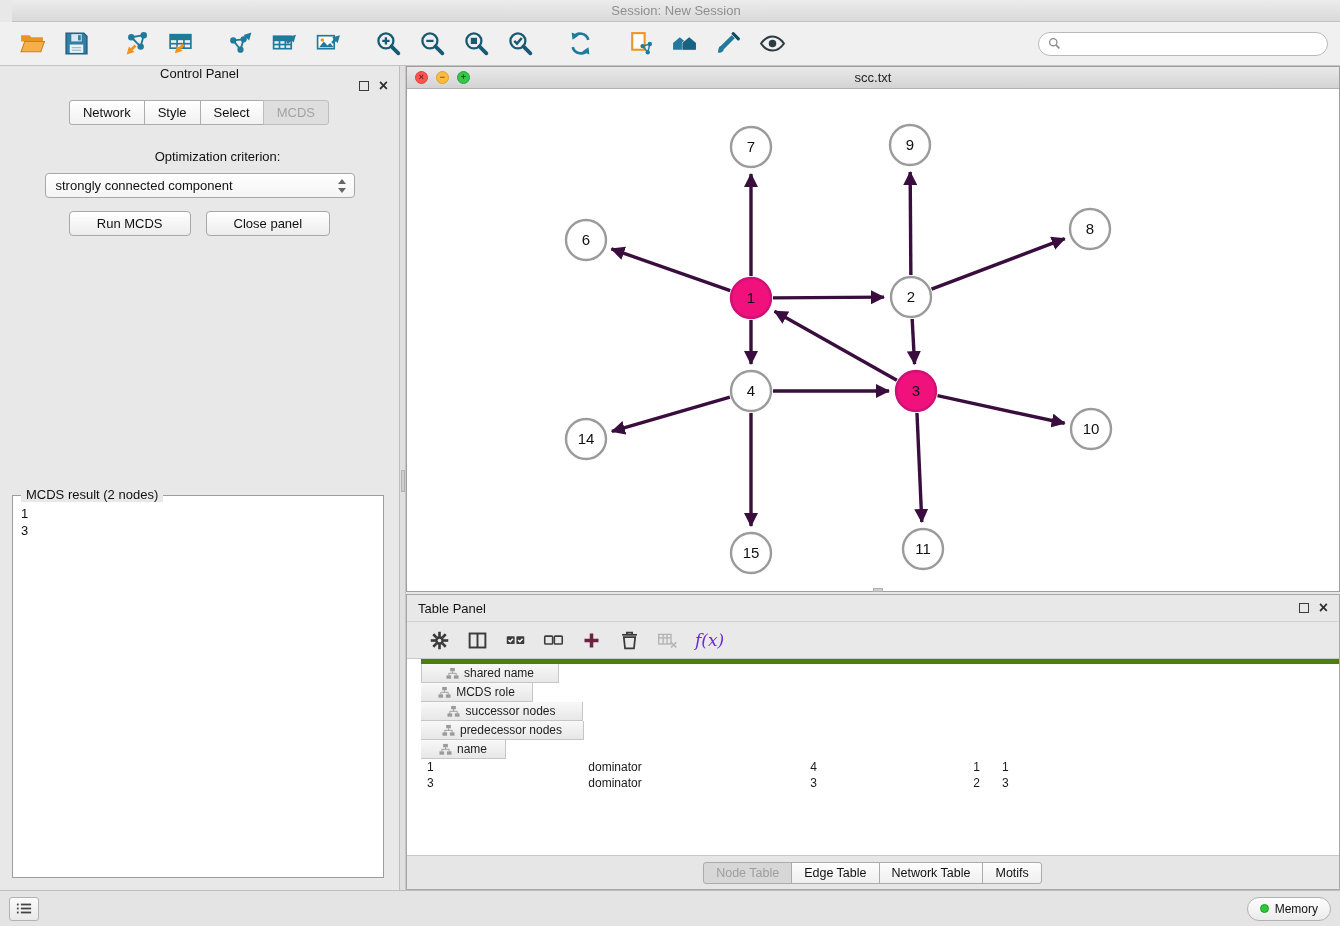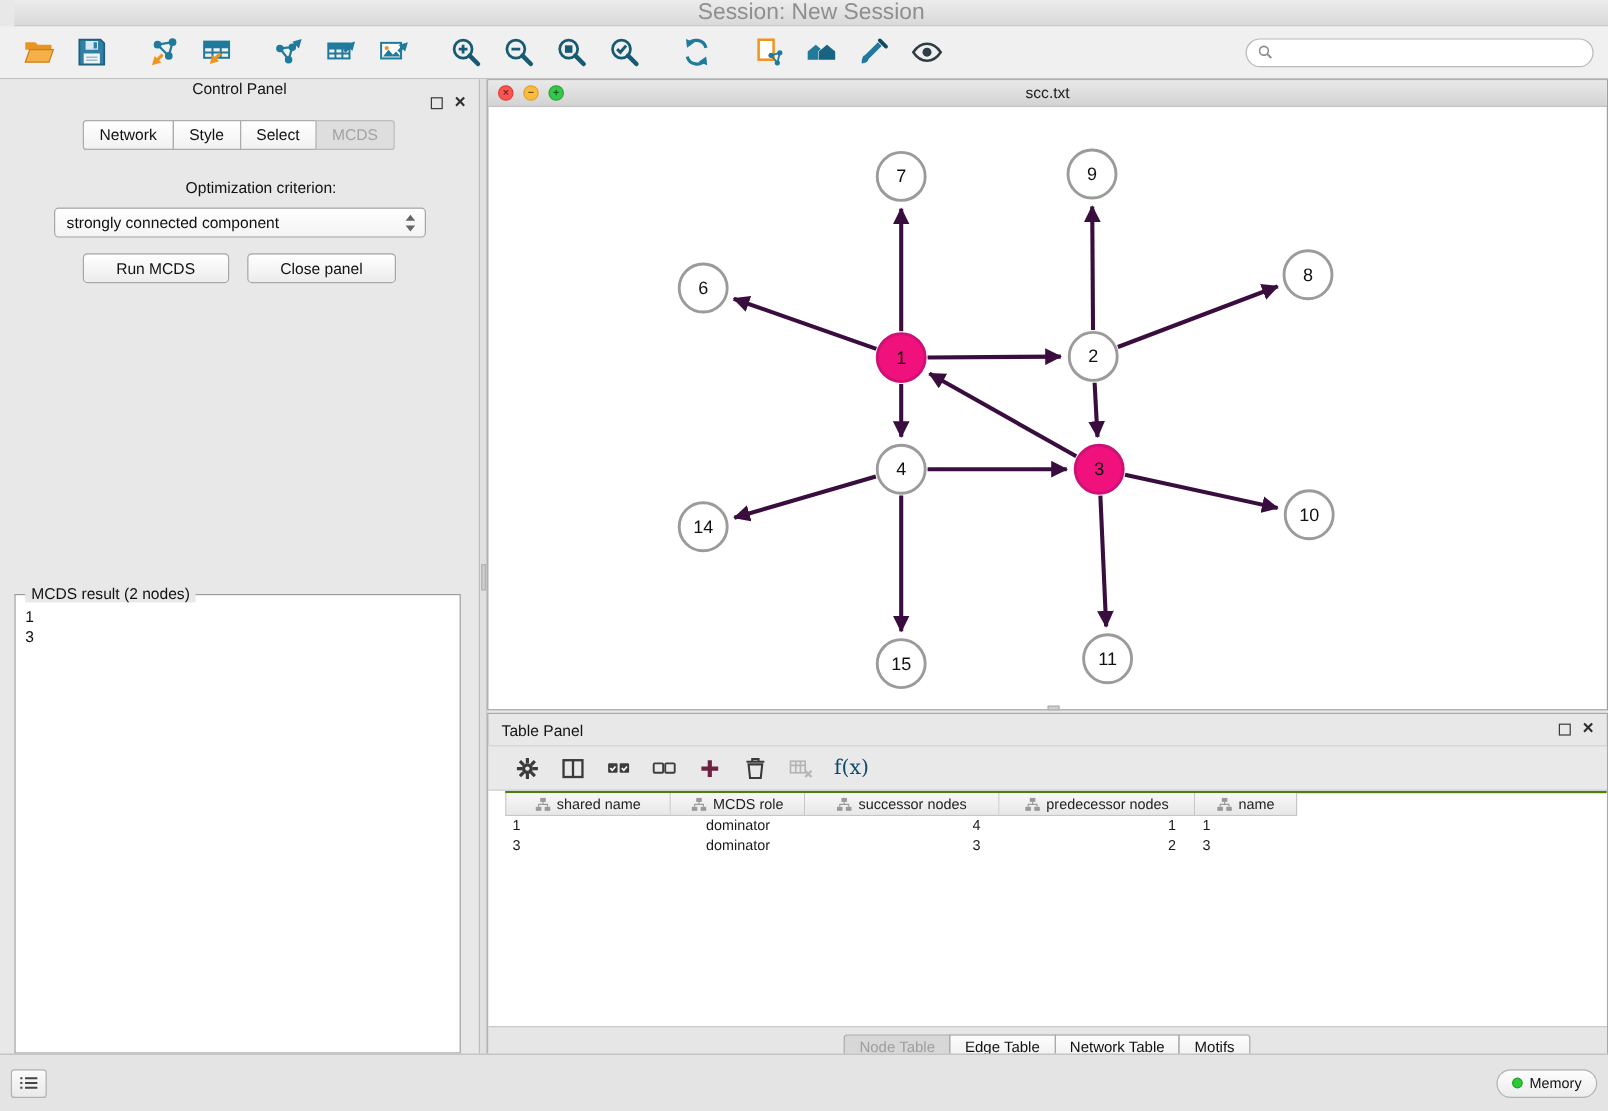--- a/index.html
+++ b/index.html
@@ -3,21 +3,21 @@
 <meta charset="utf-8">
 <style>
   * { box-sizing: border-box; margin: 0; padding: 0; }
   html,body { background:#9b9b9b; }
   body { font-family:"Liberation Sans", sans-serif; }
   .app { position:relative; width:1340px; height:926px; background:#e8e8e8; overflow:hidden; }
 
   
   .titlebar { position:absolute; top:0; left:12px; right:0; height:22px;
     background:linear-gradient(#ececec,#d9d9d9); border-bottom:1px solid #c0c0c0;
-    text-align:center; line-height:22px; font-size:19px; color:#8f8f8f; }
+    text-align:center; line-height:22px; font-size:13px; color:#8f8f8f; }
 
   
   .toolbar { position:absolute; top:22px; left:0; right:0; height:44px;
     background:#f0f0f0; border-bottom:1px solid #c2c2c2;
     display:flex; align-items:center; padding:0 12px; gap:4px; }
   .tbtn { width:40px; height:36px; display:flex; align-items:center; justify-content:center; border-radius:4px; cursor:default; }
   .tbtn svg { width:27px; height:27px; }
   .grp { margin-left:16px; }
   .search { margin-left:auto; width:290px; height:24px; background:#fff; border:1px solid #b9b9b9;
     border-radius:12px; display:flex; align-items:center; padding:0 9px; gap:6px; }
@@ -71,41 +71,41 @@
   .net-grip { position:absolute; bottom:-1px; left:50%; width:10px; height:4px; background:#cfcfcf; border:1px solid #aeaeae; }
 
   
   .table-panel { position:absolute; top:528px; left:0; right:0; bottom:0; background:#e8e8e8;
     border:1px solid #a8a8a8; display:flex; flex-direction:column; }
   .tp-header { height:26px; display:flex; align-items:center; padding:0 11px; font-size:13px; color:#141414; }
   .tp-toolbar { height:38px; background:#e9e9e9; border-top:1px solid #d2d2d2; border-bottom:1px solid #c9c9c9;
     display:flex; align-items:center; gap:17px; padding:0 22px; }
   .tpbtn { display:flex; align-items:center; justify-content:center; }
   .tpbtn svg { width:21px; height:21px; }
-  .fx { font-family:"DejaVu Serif", serif; font-size:17px; color:#0c4a6e; }
+  .fx { font-family:"DejaVu Serif", serif; font-style:italic; font-size:17px; color:#6d28d9; }
   .table-region { flex:1; background:#fff; padding-left:14px; overflow:hidden; }
-  .thead { display:flex; border-top:2px solid #4d7c0f; }
+  .thead { display:flex; border-top:5px solid #4d7c0f;flex-direction:column; }
   .th { display:flex; align-items:center; justify-content:center; gap:5px; height:19px;
     background:linear-gradient(#f8f8f8,#e7e7e7); border-bottom:1px solid #c6c6c6; border-right:1px solid #c6c6c6;
     font-size:12px; color:#222; }
   .th:first-child { border-left:1px solid #c6c6c6; }
   .tr { display:flex; }
   .td { height:16px; line-height:16px; font-size:12px; color:#1a1a1a; padding:0 6px; white-space:nowrap; }
   .col0 { width:138px; } .col1 { width:112px;text-align:center; } .col2 { width:162px; } .col3 { width:163px; } .col4 { width:85px; }
   .td.num { text-align:right; padding-right:16px; }
   .tp-footer { height:34px; background:#e6e6e6; border-top:1px solid #c9c9c9;
     display:flex; align-items:center; justify-content:center; }
   .tp-tab { font-family:"Liberation Sans",sans-serif; font-size:12.5px; padding:3px 12px;
     background:linear-gradient(#fdfdfd,#efefef); border:1px solid #ababab; margin-left:-1px; color:#111; }
   .tp-tab:first-child { border-radius:3px 0 0 3px; }
   .tp-tab:last-child { border-radius:0 3px 3px 0; }
   .tp-tab.selected { background:#d7d7d7; color:#9e9e9e; }
 
   
-  .statusbar { position:absolute; left:0; right:0; bottom:0; height:48px; background:#e4e4e4;
+  .statusbar { position:absolute; left:0; right:0; bottom:0; height:36px; background:#e4e4e4;
     border-top:1px solid #bdbdbd; display:flex; align-items:center; padding:0 9px; }
   .sb-left { width:30px; height:24px; background:linear-gradient(#fbfbfb,#e9e9e9); border:1px solid #b2b2b2;
     border-radius:3px; display:flex; align-items:center; justify-content:center; }
   .memory-btn { margin-left:auto; height:24px; background:linear-gradient(#fdfdfd,#ececec); border:1px solid #b2b2b2;
     border-radius:12px; display:flex; align-items:center; gap:6px; padding:0 12px; font-size:12px; color:#111;
     font-family:"Liberation Sans",sans-serif; }
   .mem-dot { width:9px; height:9px; border-radius:50%; background:#2dc937; border:1px solid #1f9e29; }
 </style>
 </head>
 <body>

